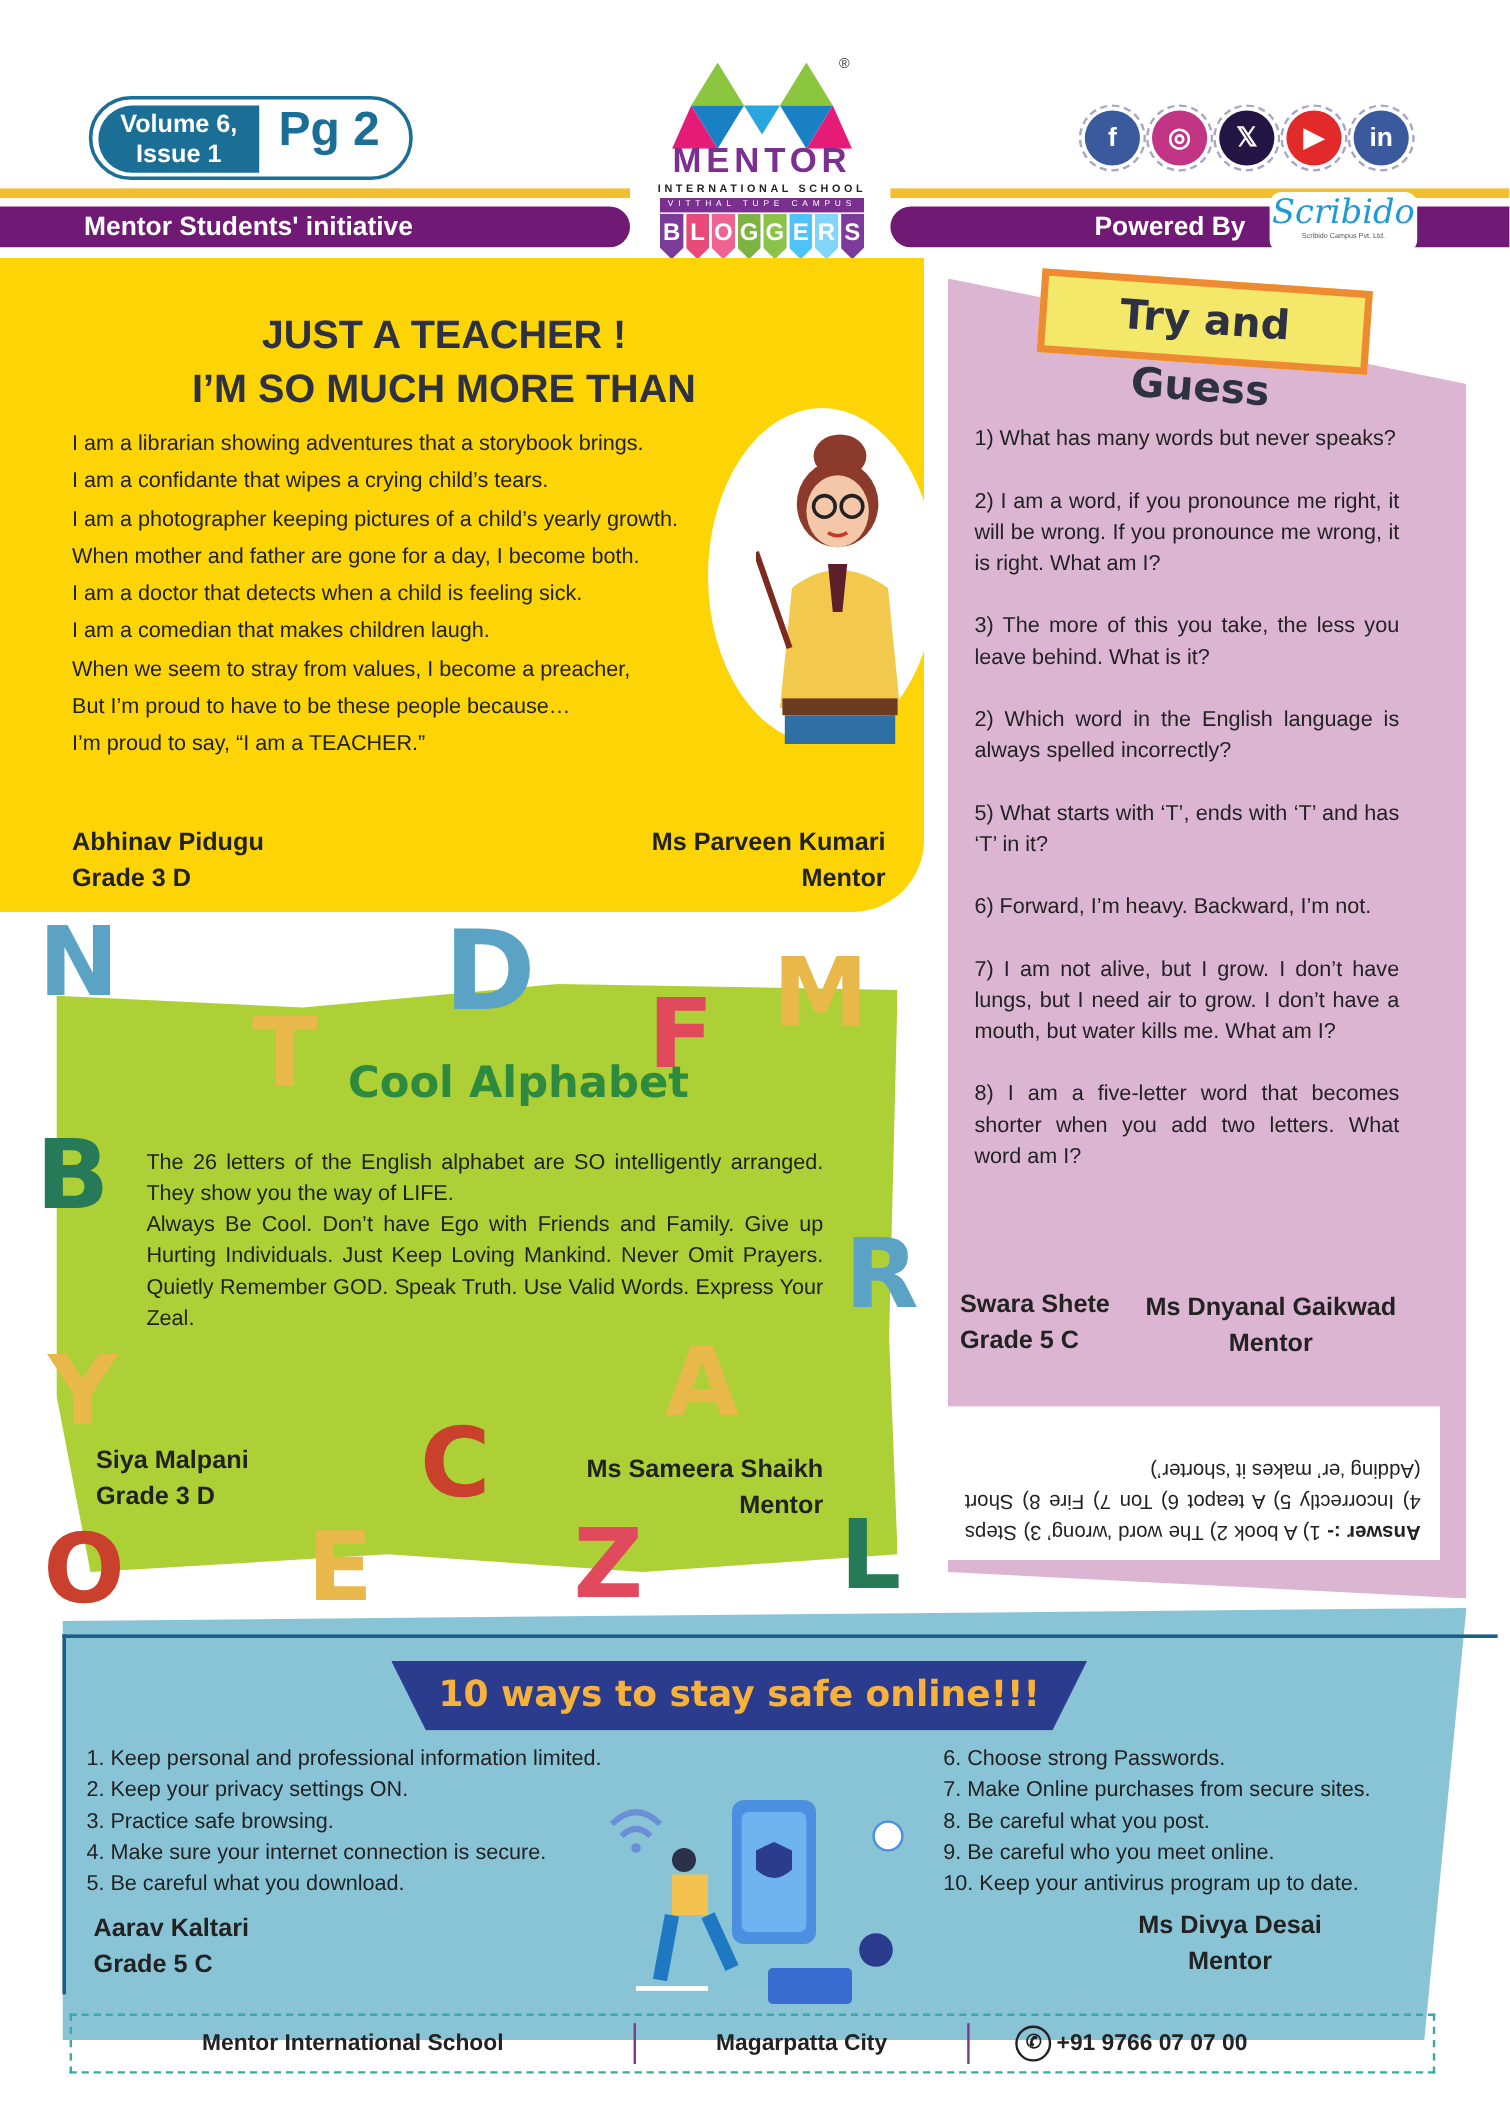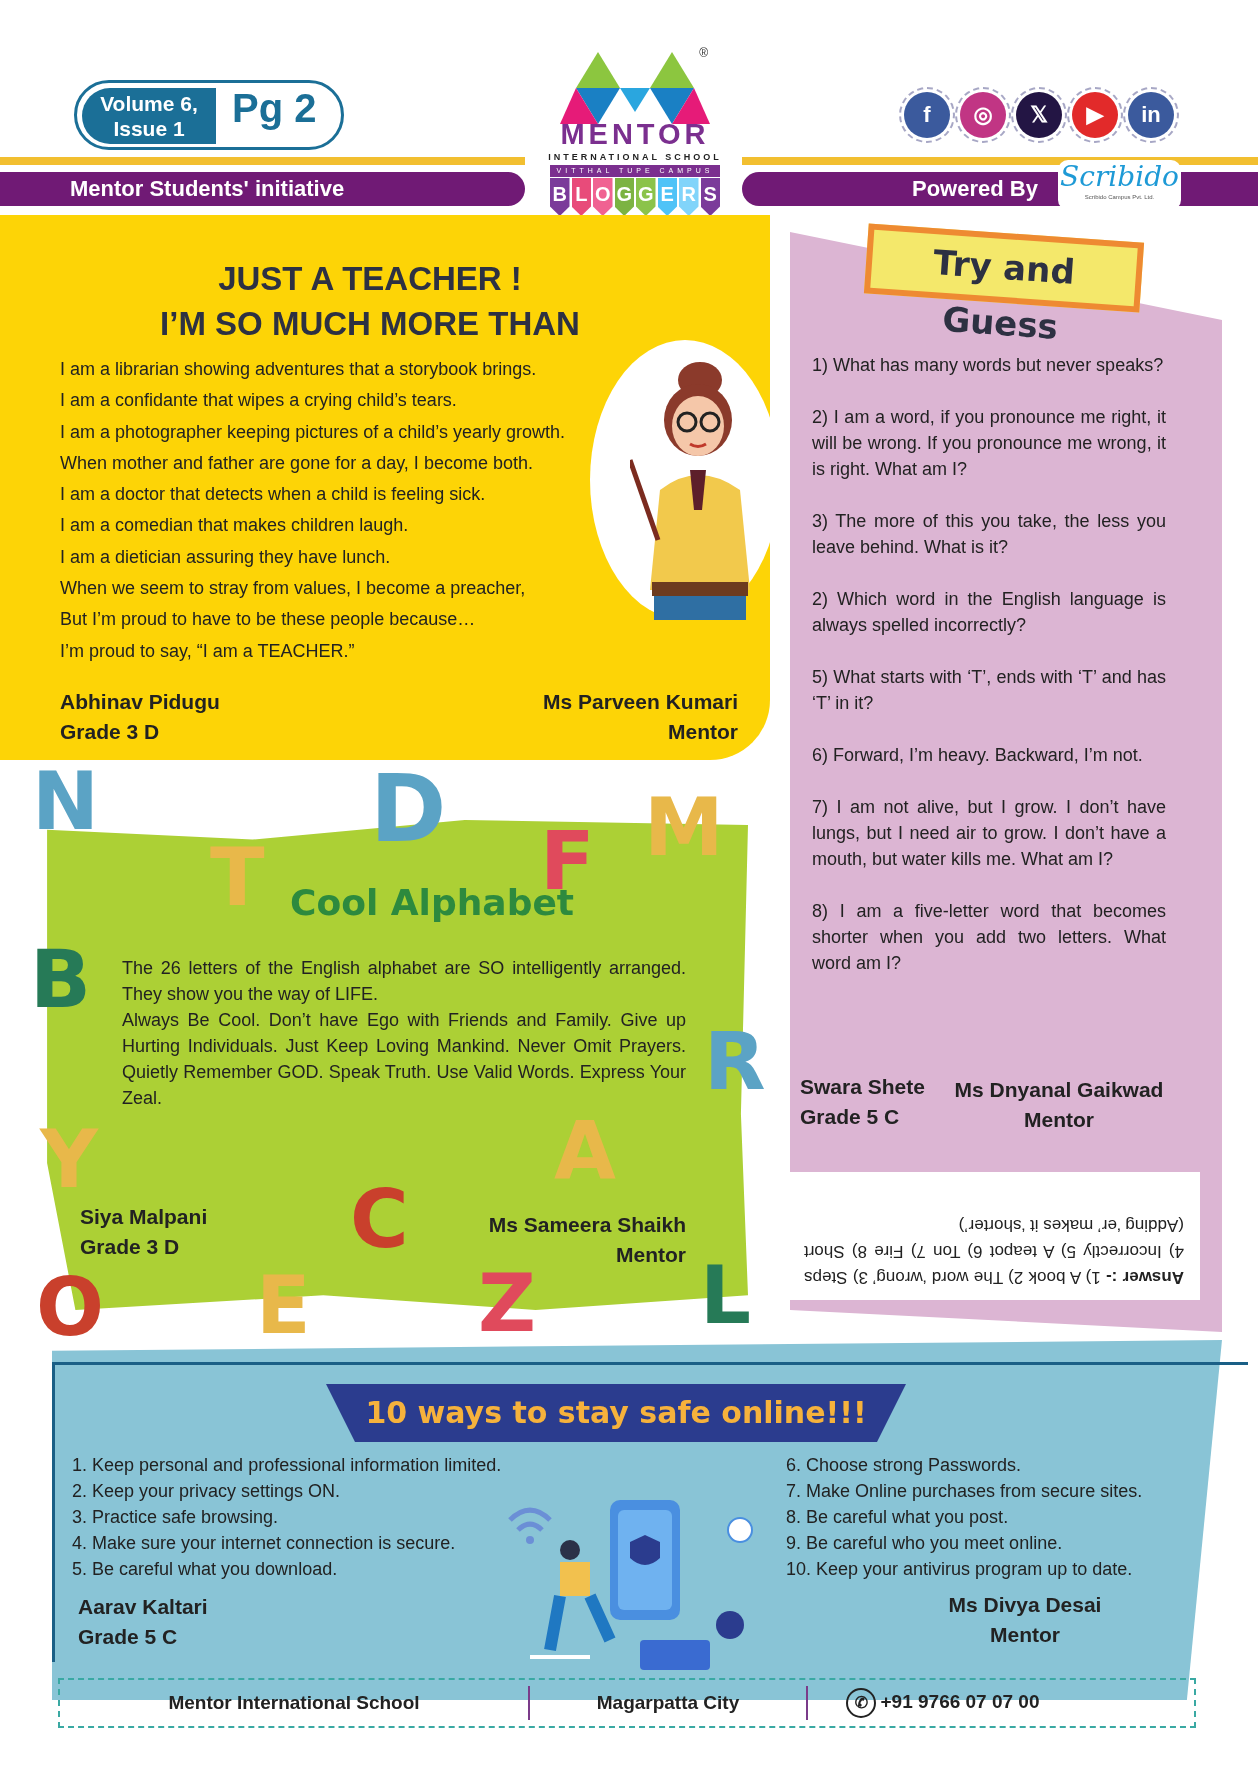--- a/index.html
+++ b/index.html
@@ -119,21 +119,20 @@
   <div>JUST A TEACHER !</div>
   <div>I’M SO MUCH MORE THAN</div>
 </div>
 <div class="abs poem">
   <div>I am a librarian showing adventures that a storybook brings.</div>
   <div>I am a confidante that wipes a crying child’s tears.</div>
   <div>I am a photographer keeping pictures of a child’s yearly growth.</div>
   <div>When mother and father are gone for a day, I become both.</div>
   <div>I am a doctor that detects when a child is feeling sick.</div>
   <div>I am a comedian that makes children laugh.</div>
-  <div>I am a dietician assuring they have lunch.</div>
   <div>When we seem to stray from values, I become a preacher,</div>
   <div>But I’m proud to have to be these people because…</div>
   <div>I’m proud to say, “I am a TEACHER.”</div>
 </div>
 <div class="abs sig" style="left:60px;top:687px;">
   <div>Abhinav Pidugu</div>
   <div>Grade 3 D</div>
 </div>
 <div class="abs sig" style="left:460px;top:687px;width:278px;text-align:right;">
   <div>Ms Parveen Kumari</div>

